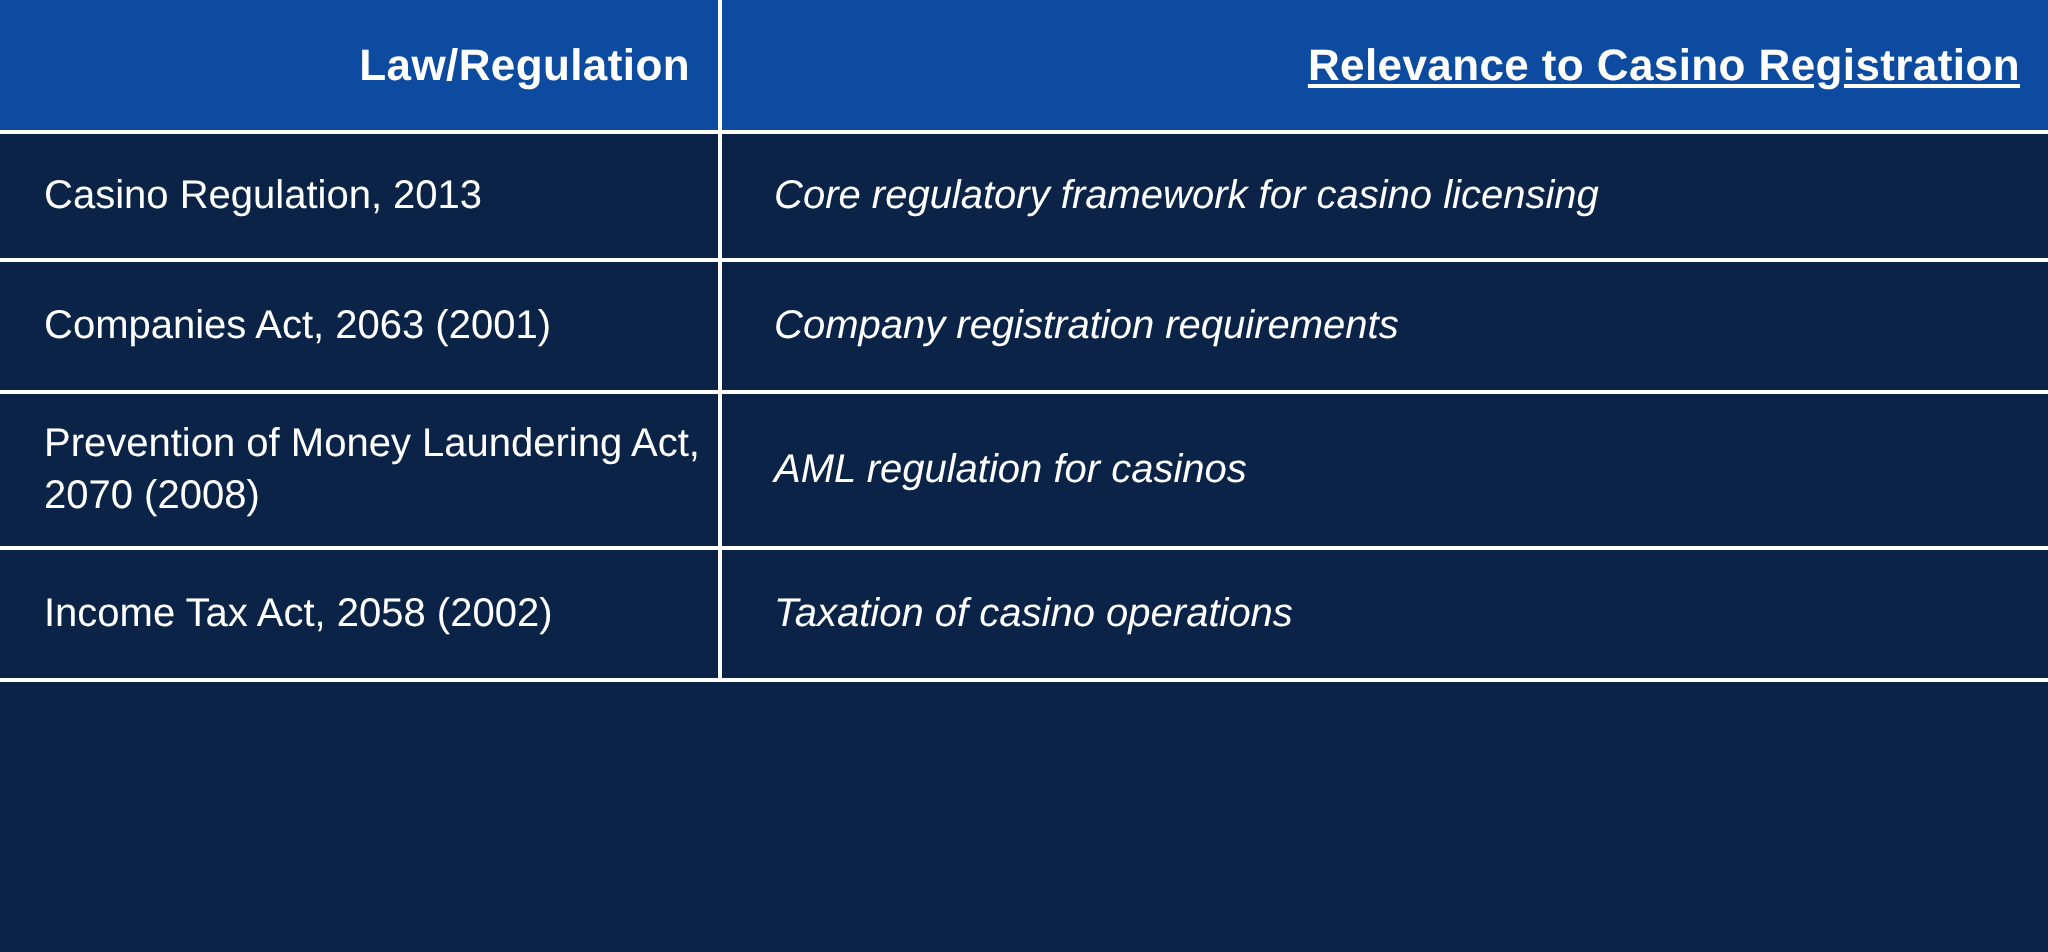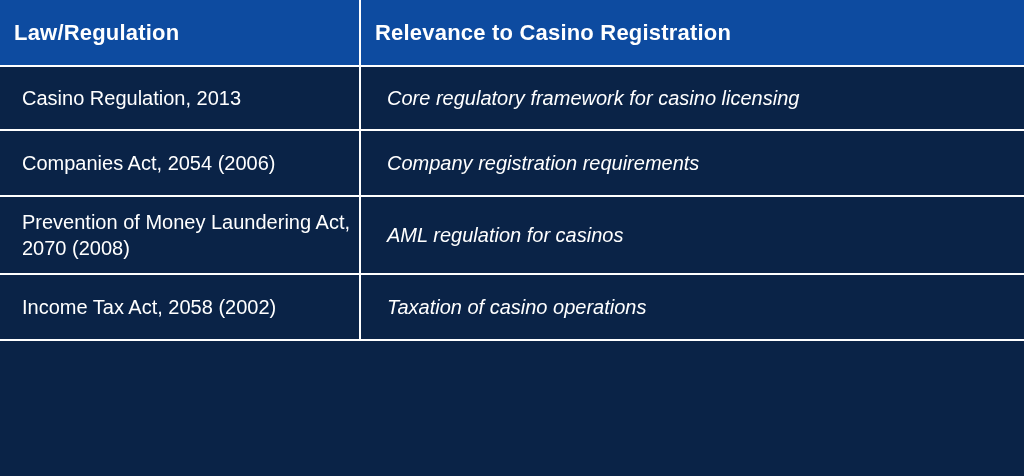--- a/index.html
+++ b/index.html
@@ -28,29 +28,29 @@
     background: #0a2347;
   }
   col.col-law { width: 360px; }
   col.col-rel { width: 664px; }
 
   thead th {
     background: #0d4ba0;
     color: #ffffff;
     font-size: 22px;
     font-weight: bold;
-    text-align: left;
+    text-align: right;
     height: 66px;
     padding: 0 14px;
     box-sizing: border-box;
     border-right: 2px solid #ffffff;
     border-bottom: 2px solid #ffffff;
     letter-spacing: 0.2px;
   }
-  thead th:last-child { border-right: none; }
+  thead th:last-child { border-right: none; text-decoration: underline; }
 
   tbody td {
     color: #ffffff;
     font-size: 20px;
     vertical-align: middle;
     padding: 12px 0 12px 22px;
     box-sizing: border-box;
     border-right: 2px solid #ffffff;
     border-bottom: 2px solid #ffffff;
     line-height: 1.3;
@@ -88,21 +88,21 @@
         <th>Law/Regulation</th>
         <th>Relevance to Casino Registration</th>
       </tr>
     </thead>
     <tbody>
       <tr class="row-h1">
         <td class="cell-law">Casino Regulation, 2013</td>
         <td class="cell-rel">Core regulatory framework for casino licensing</td>
       </tr>
       <tr class="row-h4">
-        <td class="cell-law">Companies Act, 2054 (2006)</td>
+        <td class="cell-law">Companies Act, 2063 (2001)</td>
         <td class="cell-rel">Company registration requirements</td>
       </tr>
       <tr class="row-h5">
         <td class="cell-law">Prevention of Money Laundering Act, 2070 (2008)</td>
         <td class="cell-rel">AML regulation for casinos</td>
       </tr>
       <tr class="row-h6">
         <td class="cell-law">Income Tax Act, 2058 (2002)</td>
         <td class="cell-rel">Taxation of casino operations</td>
       </tr>

